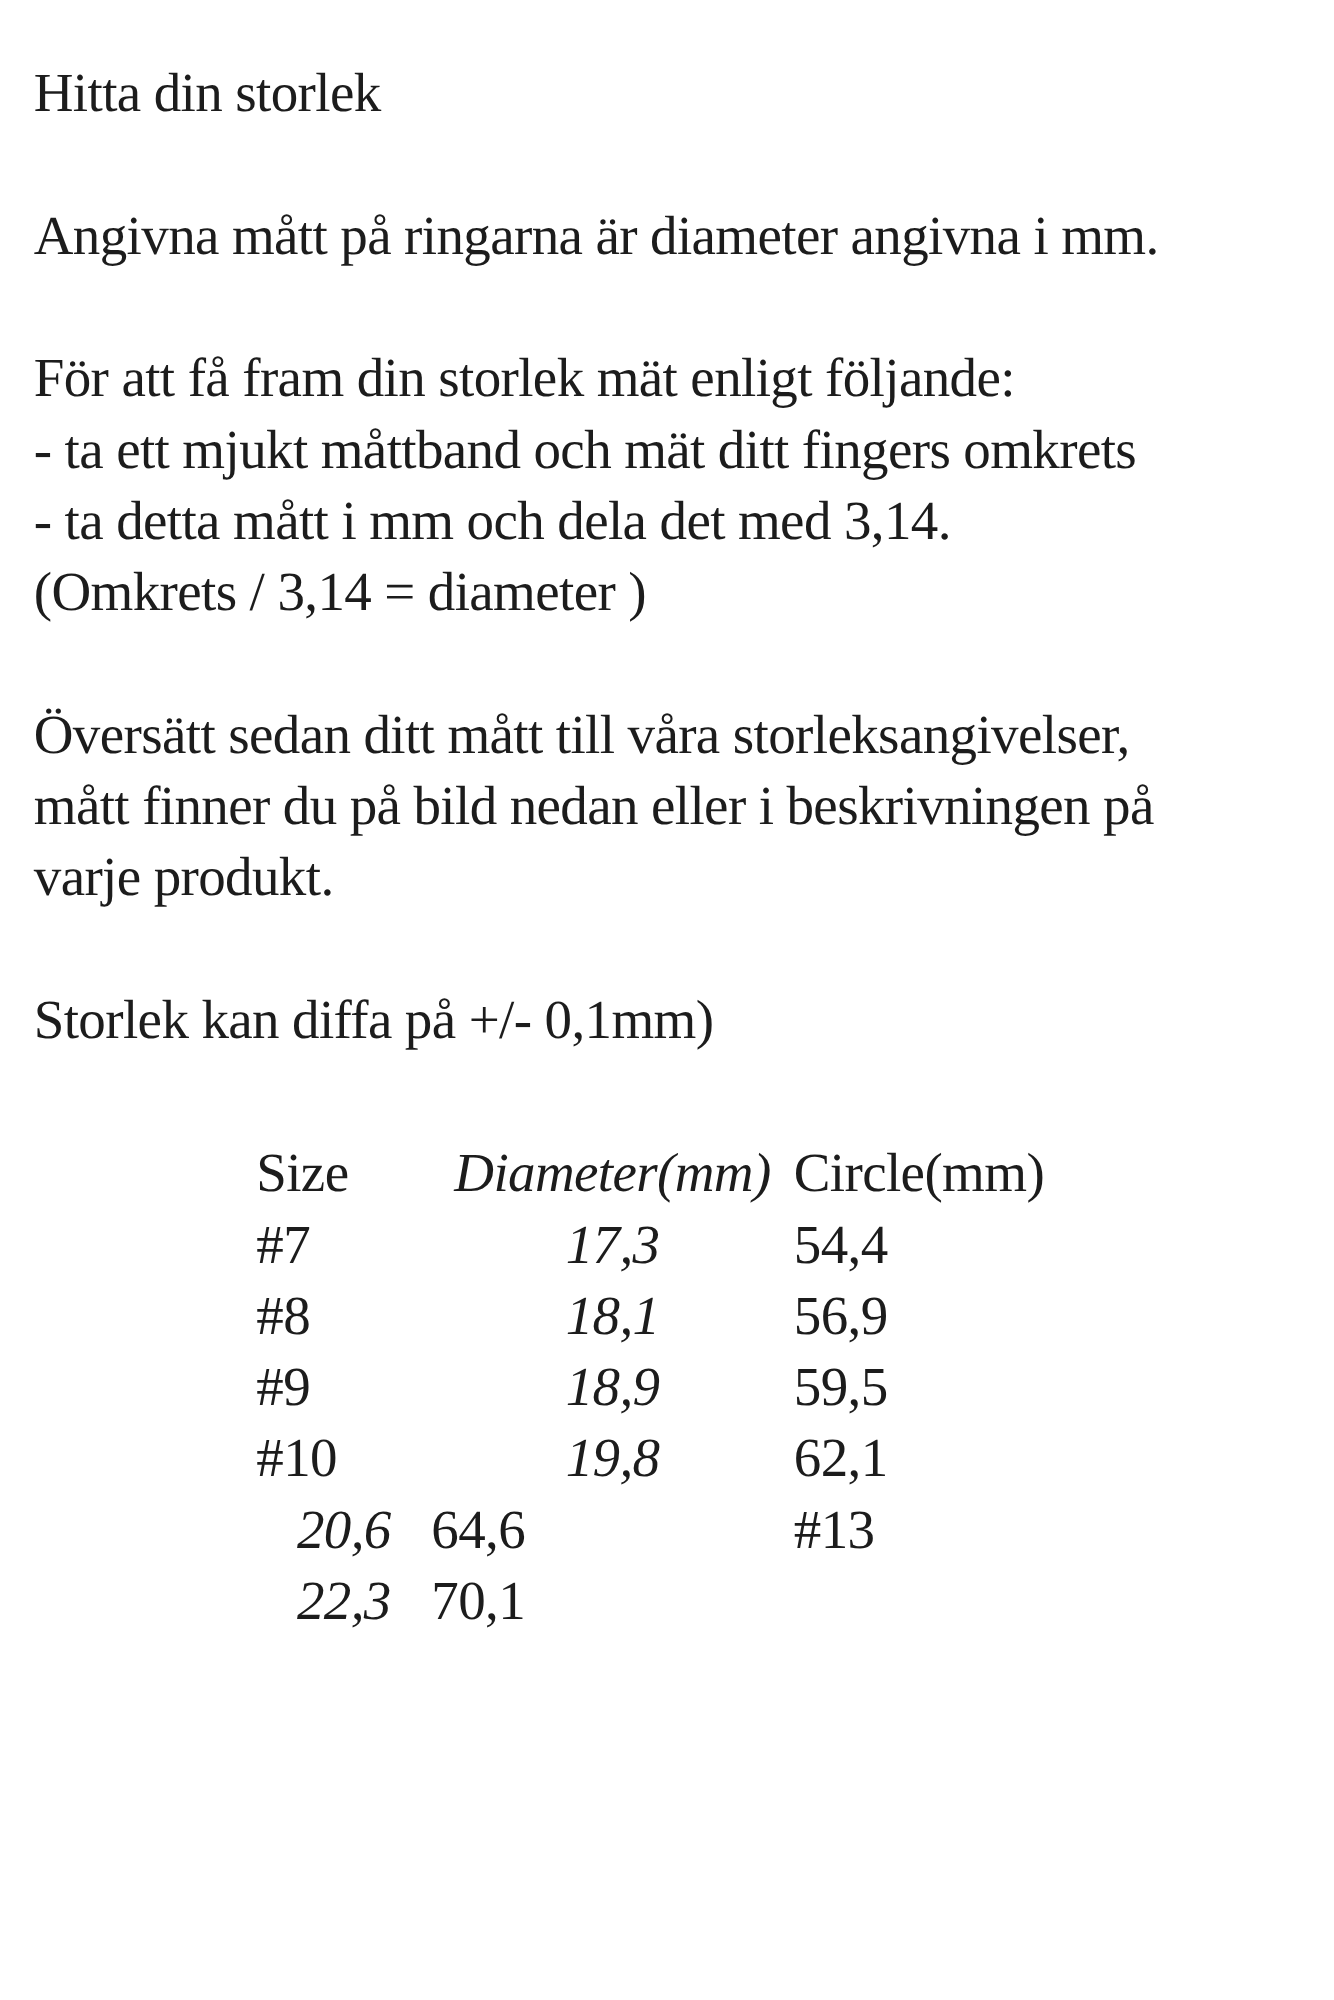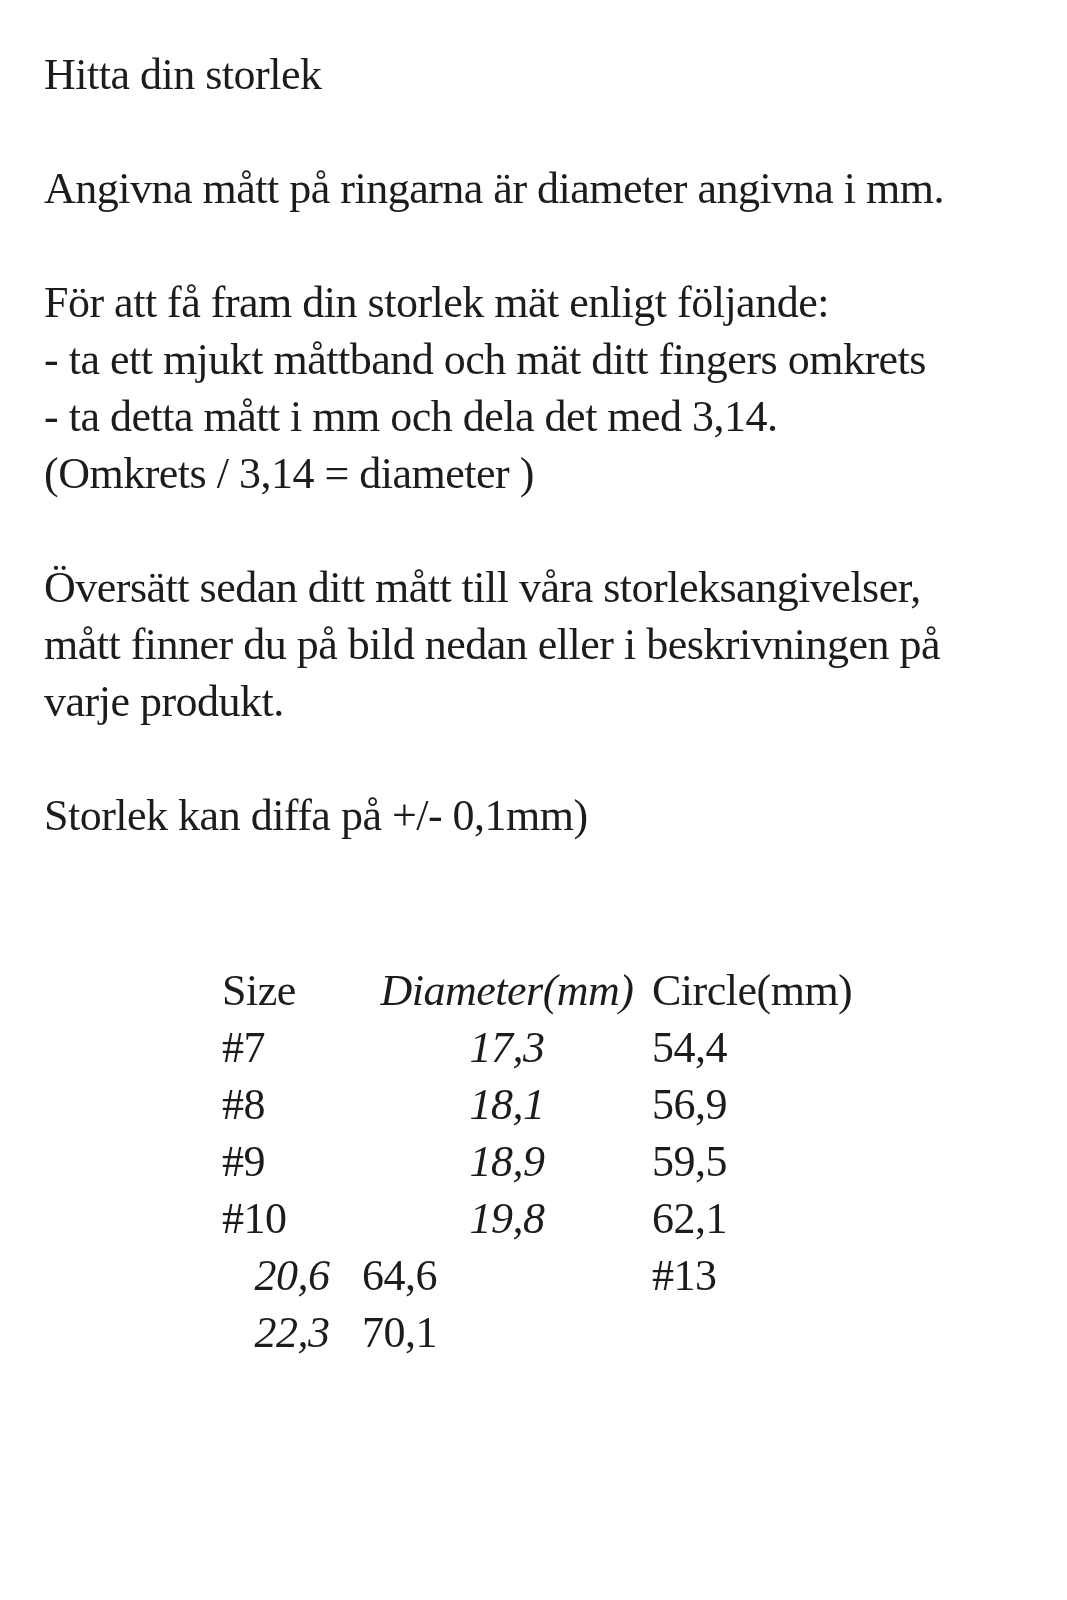--- a/index.html
+++ b/index.html
@@ -11,30 +11,30 @@
     height: 1600px;
     background: #ffffff;
     overflow: hidden;
     font-family: "Liberation Serif", "DejaVu Serif", serif;
     color: #1c1c1c;
     font-size: 44px;
     line-height: 57px;
     letter-spacing: -0.5px;
   }
   .doc {
-    padding: 46px 20px 0 44px;
+    padding: 46px 20px 0 27px;
   }
   .para {
     margin: 0 0 57px 0;
   }
   .line {
     white-space: nowrap;
   }
   .size-table {
-    margin-top: 118px;
+    margin-top: 66px;
     margin-left: 178px;
     display: grid;
     grid-template-columns: 140px 290px 300px;
   }
   .size-table .c1 { text-align: left; }
   .size-table .c2 { text-align: center; font-style: italic; }
   .size-table .c3 { }
 </style>
 </head>
 <body>

